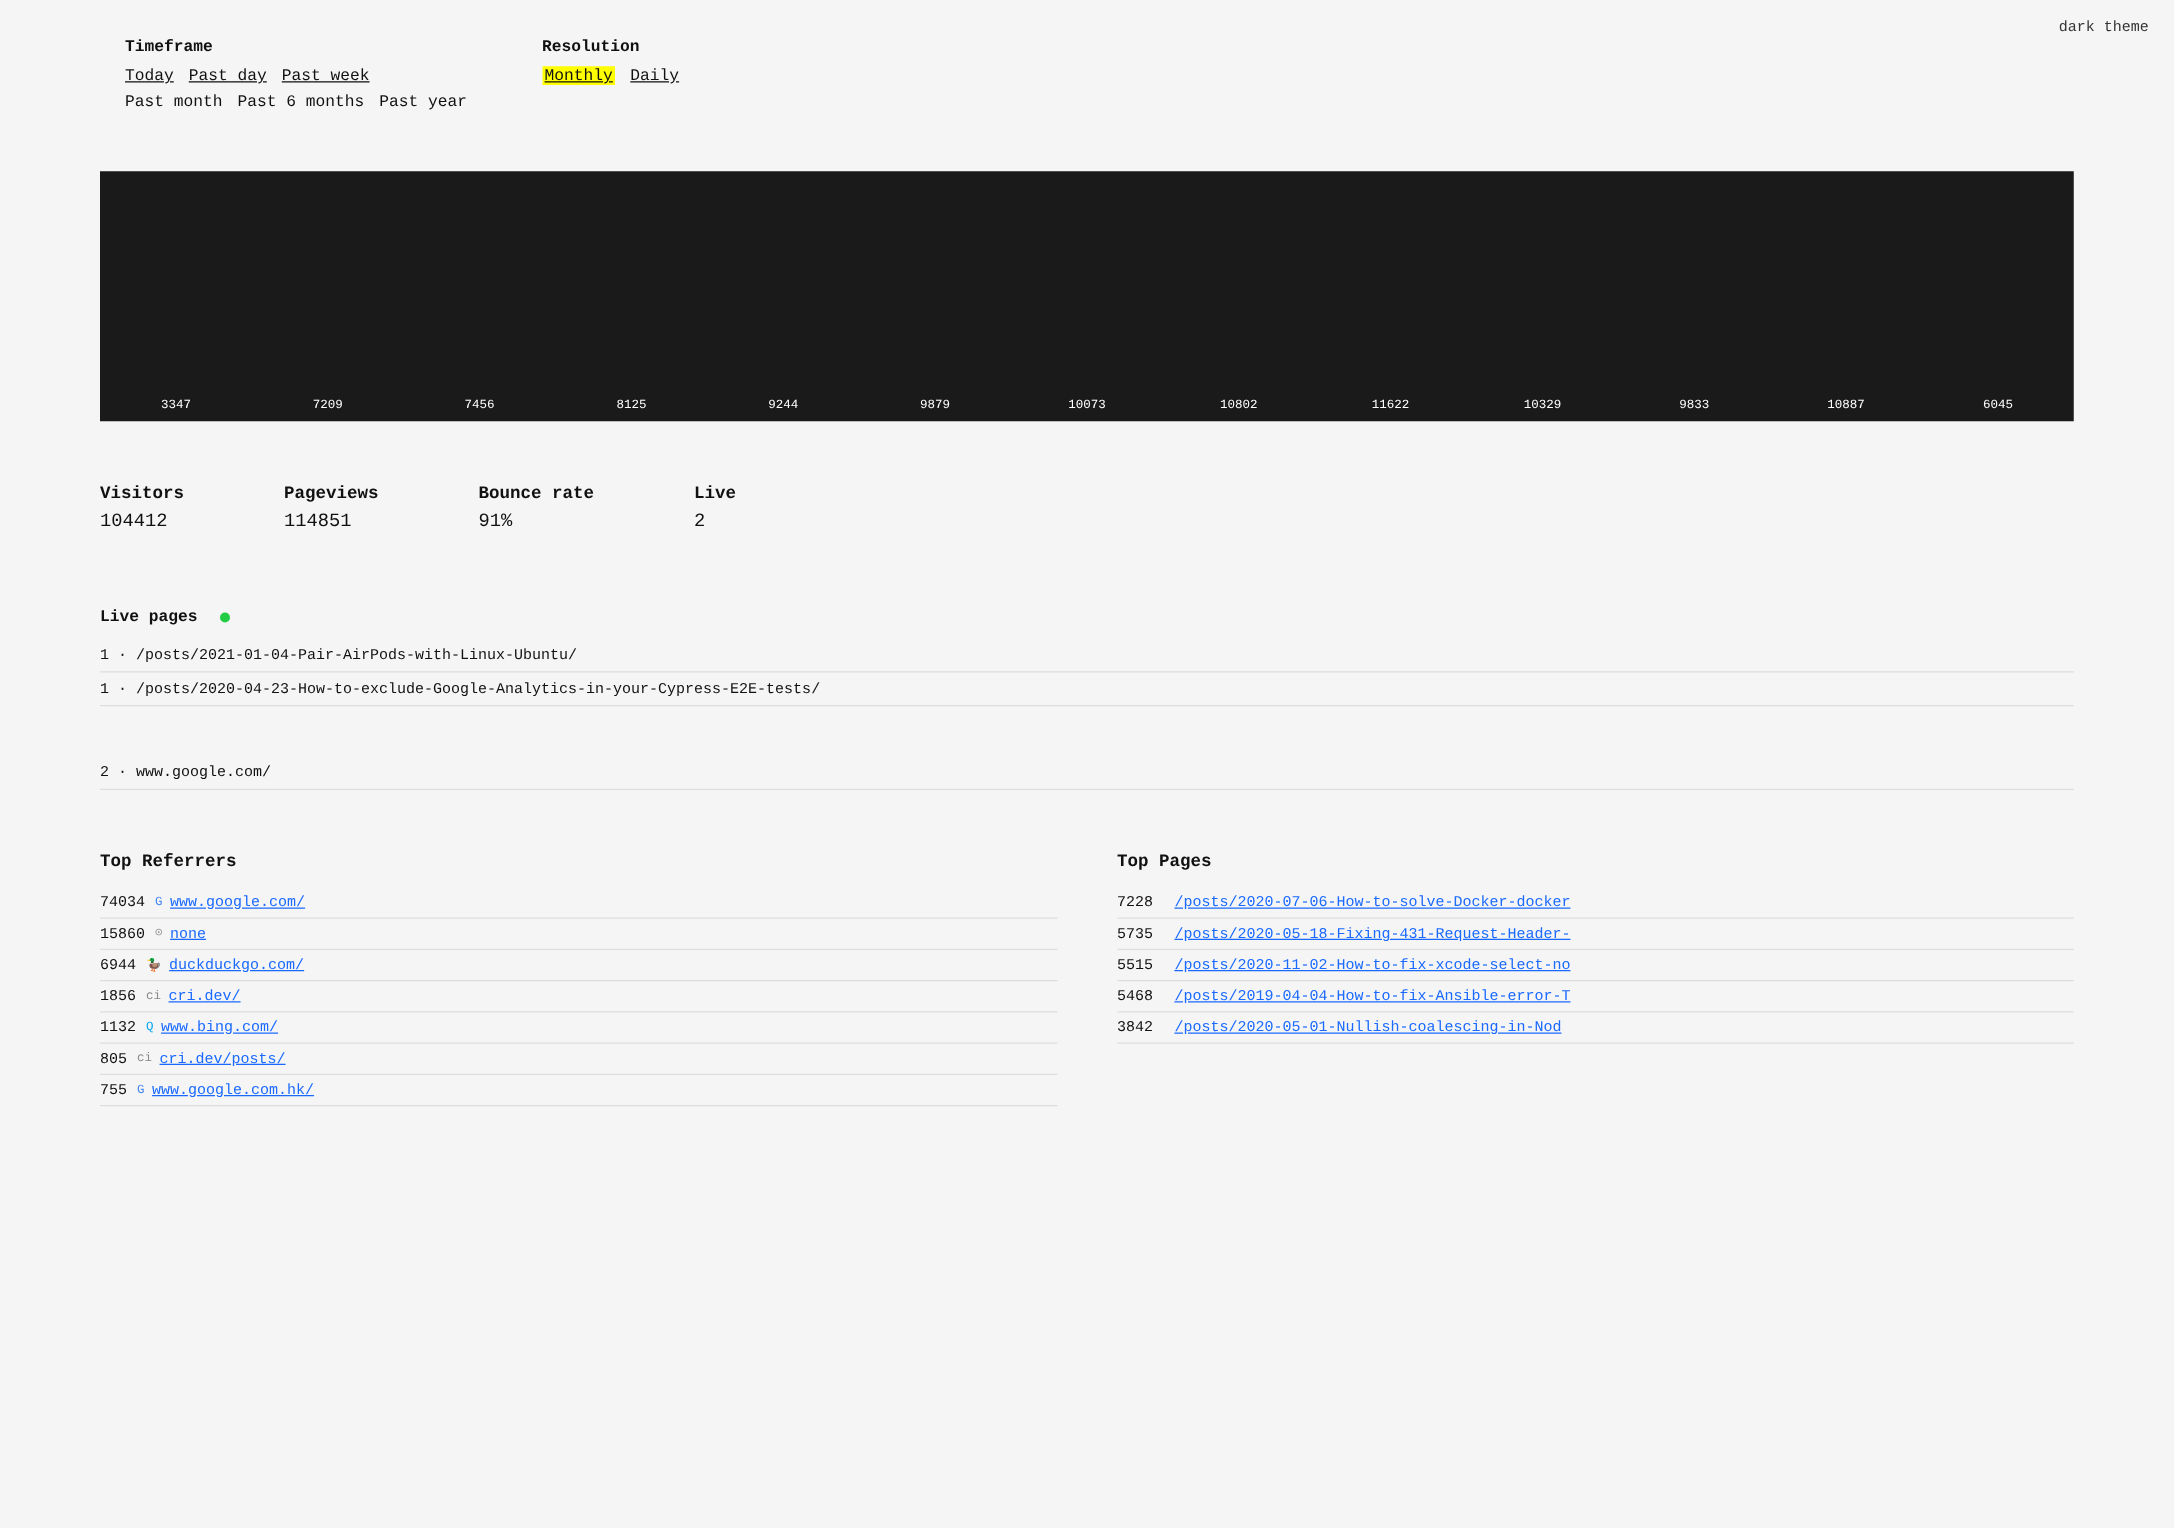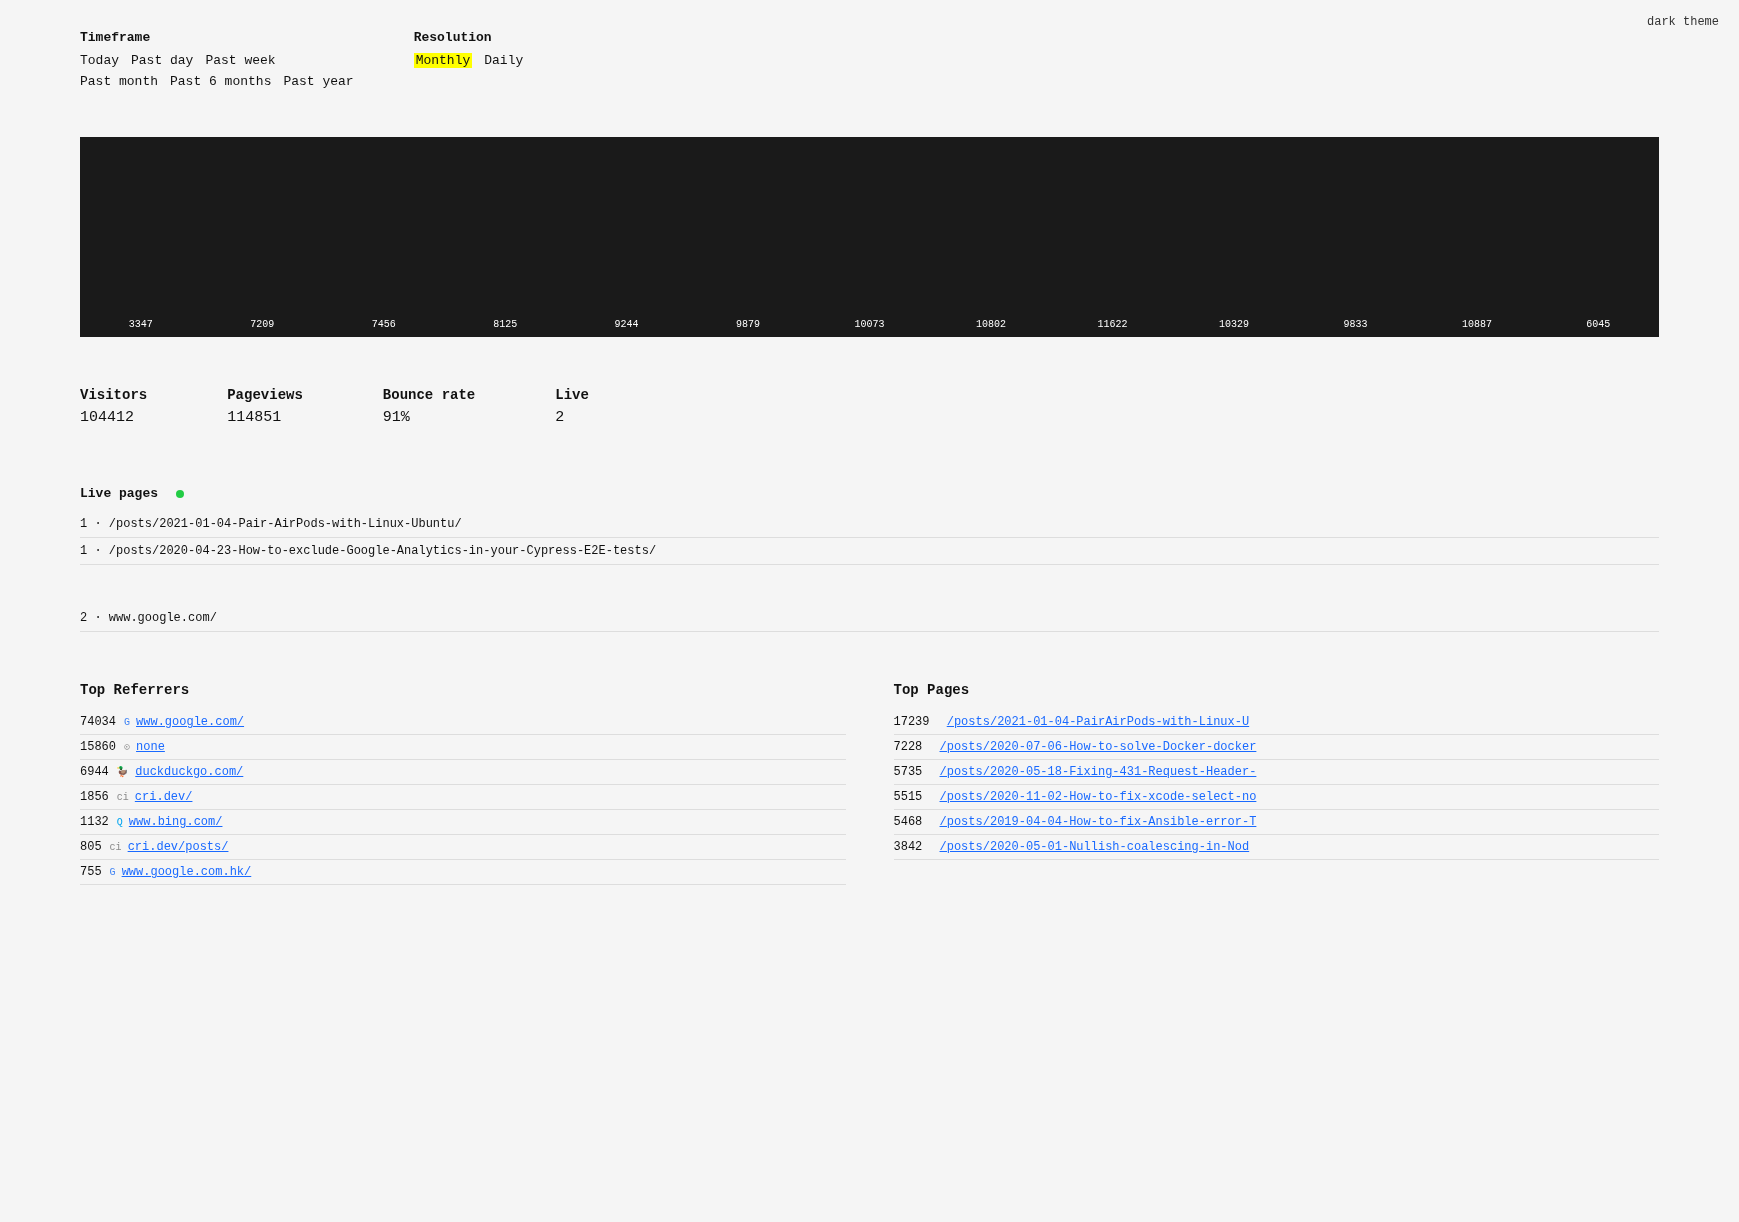--- a/index.html
+++ b/index.html
@@ -12,39 +12,41 @@
     .top-right {
       position: fixed;
       top: 15px;
       right: 20px;
       font-size: 12px;
       color: #333;
       cursor: pointer;
     }
     .controls {
       padding: 30px 0 20px 80px;
+      margin-left: 20px;
     }
     .controls-row {
       display: flex;
       gap: 60px;
       margin-bottom: 8px;
     }
     .control-section label {
       font-weight: bold;
       display: block;
       margin-bottom: 8px;
       font-size: 13px;
     }
     .timeframe-links, .resolution-links {
       display: flex;
       gap: 12px;
       flex-wrap: wrap;
     }
     .timeframe-links a, .resolution-links a {
       color: #111;
+      text-decoration: underline;
       cursor: pointer;
       font-size: 13px;
       font-family: 'Courier New', monospace;
     }
     .timeframe-links a.active, .resolution-links a.active {
       background: #ffff00;
       padding: 0 2px;
     }
     .timeframe-row2 {
       margin-top: 6px;
@@ -335,21 +337,20 @@
         <li>
           <span class="count">755</span>
           <span style="color:#4285F4;font-size:10px;margin:0 2px;">G</span>
           <a href="#">www.google.com.hk/</a>
         </li>
       </ul>
   </div>
   <div class="table-col">
     <h3>Top Pages</h3>
     <ul class="table-list" id="top-pages-list">
-    <li><span class="count">17239</span>&nbsp;<a href="#">/posts/2021-01-04-PairAirPods-with-Linux-U</a></li>
         <li><span class="count">7228</span>&nbsp;<a href="#">/posts/2020-07-06-How-to-solve-Docker-docker</a></li>
         <li><span class="count">5735</span>&nbsp;<a href="#">/posts/2020-05-18-Fixing-431-Request-Header-</a></li>
         <li><span class="count">5515</span>&nbsp;<a href="#">/posts/2020-11-02-How-to-fix-xcode-select-no</a></li>
         <li><span class="count">5468</span>&nbsp;<a href="#">/posts/2019-04-04-How-to-fix-Ansible-error-T</a></li>
         <li><span class="count">3842</span>&nbsp;<a href="#">/posts/2020-05-01-Nullish-coalescing-in-Nod</a></li>
       </ul>
   </div>
 </div>
 
 </body></html>

